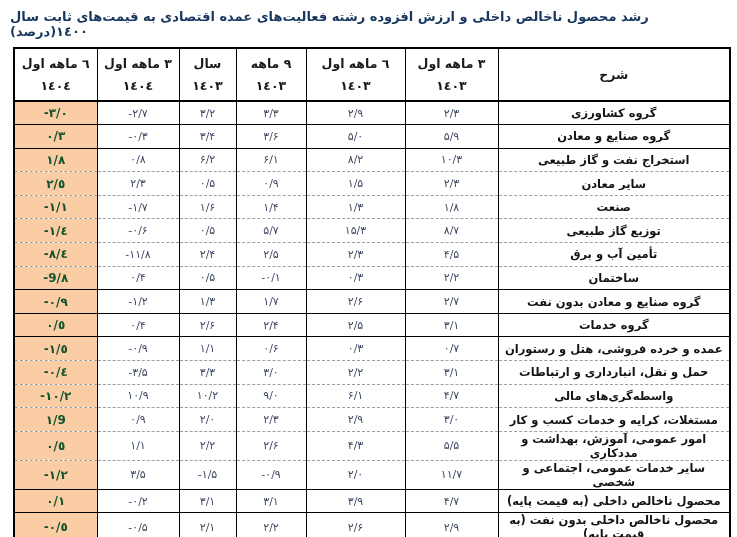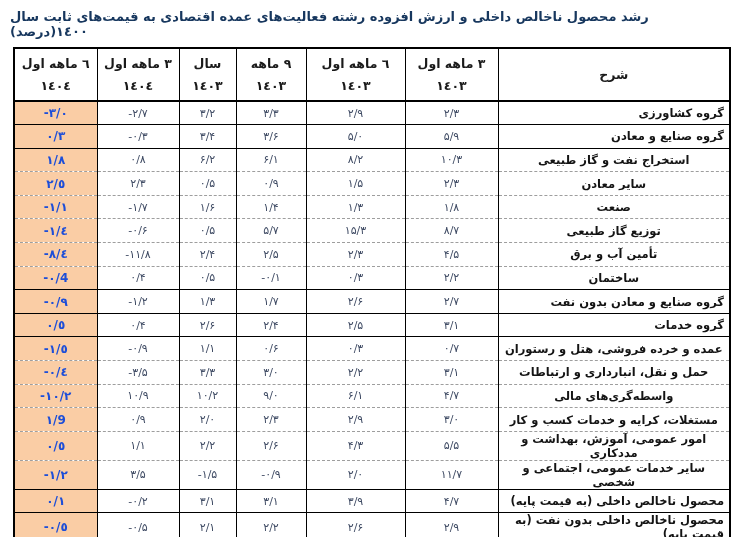--- a/index.html
+++ b/index.html
@@ -56,26 +56,26 @@
     text-align: center;
     vertical-align: middle;
     color: #3E4A63;
   }
   tbody td.desc {
     font-weight: bold;
     color: #141414;
     font-size: 11.5px;
     padding: 0 5px;
   }
-  td.lbl-right  { text-align: right; }
+  td.lbl-right  { }
   td.lbl-center { text-align: center; margin-left: 44px; }
   tbody td.hl {
     background: #FACDA5;
     font-weight: bold;
-    color: #1d4ed8;
+    color: #14532d;
     font-size: 12px;
   }
   tr.div-solid  td { border-bottom: 1px solid #000; }
   tr.div-dashed td { border-bottom: 1px dashed #9e9e9e; }
   tr.div-thick  td { border-bottom: 1px solid #000000; }
   tr.div-none   td { border-bottom: none; }
   .num {
     direction: ltr;
     unicode-bidi: isolate;
     display: inline-block;
@@ -193,21 +193,21 @@
           <td><span class="num">-۱۱/۸</span></td>
           <td class="hl"><span class="num">-٨/٤</span></td>
         </tr>
         <tr class="div-solid">
           <td class="desc lbl-center">ساختمان</td>
           <td><span class="num">۲/۲</span></td>
           <td><span class="num">۰/۳</span></td>
           <td><span class="num">-۰/۱</span></td>
           <td><span class="num">۰/۵</span></td>
           <td><span class="num">۰/۴</span></td>
-          <td class="hl"><span class="num">-٠/4</span></td>
+          <td class="hl"><span class="num">-9/٨</span></td>
         </tr>
         <tr class="div-solid">
           <td class="desc lbl-right">گروه صنایع و معادن بدون نفت</td>
           <td><span class="num">۲/۷</span></td>
           <td><span class="num">۲/۶</span></td>
           <td><span class="num">۱/۷</span></td>
           <td><span class="num">۱/۳</span></td>
           <td><span class="num">-۱/۲</span></td>
           <td class="hl"><span class="num">-٠/٩</span></td>
         </tr>

